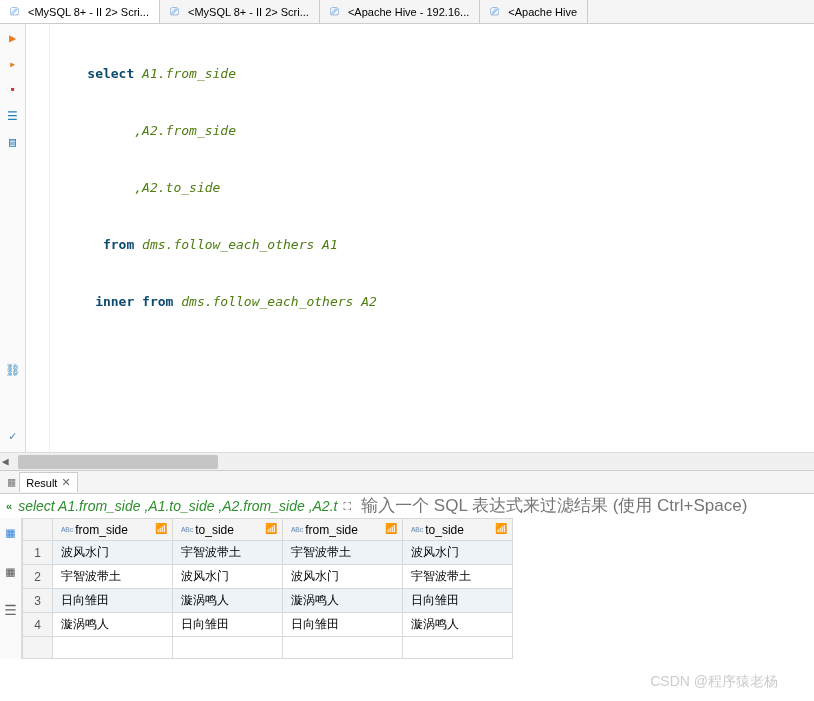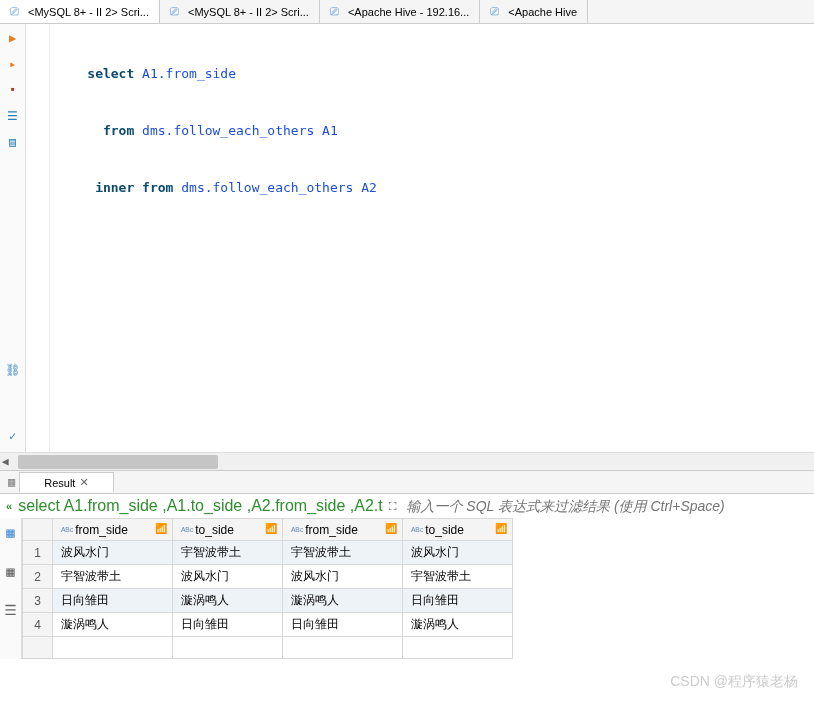--- a/index.html
+++ b/index.html
@@ -13,43 +13,43 @@
     .sidebar-icon { width: 16px; height: 16px; display: inline-flex; align-items: center; justify-content: center; font-size: 12px; }
     .si-orange { color: #e67e22; }
     .si-red { color: #c0392b; }
     .si-blue { color: #2980b9; }
     .editor { flex: 1; position: relative; overflow: hidden; }
     .gutter { width: 24px; background: #fff; border-right: 1px solid #eee; position: absolute; left: 0; top: 0; bottom: 0; }
     .code { padding: 2px 0 2px 30px; font-family: "Consolas", monospace; font-size: 13px; line-height: 19px; white-space: pre; }
     .code-line { min-height: 19px; }
     .c-comment { color: #888; }
     .c-keyword { color: #0c4a6e; font-weight: bold; }
-    .c-text { color: #1d4ed8; }
+    .c-text { color: #4d7c0f; font-style: italic; }
     .scroll-h { height: 18px; background: #f0f0f0; border-top: 1px solid #ddd; position: relative; }
     .scroll-thumb-h { position: absolute; left: 18px; width: 200px; height: 14px; top: 2px; background: #c5c5c5; border-radius: 2px; }
     .scroll-arrow-l { position: absolute; left: 2px; top: 2px; font-size: 11px; color: #666; }
     .result-tabs { display: flex; background: #f5f5f5; height: 24px; align-items: center; padding-left: 8px; gap: 4px; border-top: 1px solid #ccc; border-bottom: 1px solid #ccc; }
-    .result-tab { font-family: Tahoma, sans-serif; font-size: 11px; padding: 3px 24px; background: #fff; border: 1px solid #ccc; border-bottom: none; display: flex; align-items: center; gap: 4px; }
+    .result-tab { font-family: Tahoma, sans-serif; font-size: 11px; padding: 3px 6px; background: #fff; border: 1px solid #ccc; border-bottom: none; display: flex; align-items: center; gap: 4px; }
     .result-tab-close { color: #666; cursor: pointer; }
     .result-bar { display: flex; align-items: center; height: 24px; padding: 0 6px; gap: 6px; font-family: Tahoma, sans-serif; font-size: 11px; }
     .result-bar .chevron { color: #2d8f2d; font-weight: bold; }
-    .result-query { color: #2d8f2d; font-size: 16px; }
+    .result-query { color: #2d8f2d; font-size: 14px; font-style: italic; }
     .expand-icon { font-size: 11px; color: #555; }
-    .filter-input { flex: 1; color: #999; font-style: italic; padding: 2px 4px; border: none; outline: none; font-size: 14px; }
+    .filter-input { flex: 1; color: #999; padding: 2px 4px; border: none; outline: none; font-size: 17px; }
     .grid-wrap { display: flex; }
     .grid-sidebar { width: 22px; background: #fafafa; border-right: 1px solid #ddd; display: flex; flex-direction: column; align-items: center; padding-top: 6px; gap: 22px; }
     .grid-side-icon { font-size: 14px; color: #666; }
     .grid { border-collapse: collapse; font-family: Tahoma, sans-serif; font-size: 12px; }
     .grid th, .grid td { border: 1px solid #d8d8d8; padding: 3px 8px; text-align: left; height: 22px; }
     .grid th { background: #f4f4f4; font-weight: normal; position: relative; }
     .grid .rownum { background: #f4f4f4; width: 30px; text-align: center; color: #555; }
     .col-icon { color: #6b8fb5; font-size: 10px; margin-right: 2px; }
     .col-filter { position: absolute; right: 4px; top: 4px; color: #888; font-size: 10px; }
     .row-alt td { background: #eef3f8; }
-    .watermark { position: absolute; right: 16px; bottom: 10px; color: #ccc; font-family: Tahoma, sans-serif; font-size: 14px; pointer-events: none; }
+    .watermark { position: absolute; right: 36px; bottom: 10px; color: #ccc; font-family: Tahoma, sans-serif; font-size: 14px; pointer-events: none; }
   </style>
 </head>
 <body>
 
 <div class="tabs">
   <div class="tab active">
       <span class="tab-icon">⎚</span>
       <span>&lt;MySQL 8+ - II 2&gt; Scri...</span>
     </div>
   <div class="tab">
@@ -73,20 +73,22 @@
     <span class="sidebar-icon si-red">▪</span>
     <span class="sidebar-icon si-blue">☰</span>
     <span class="sidebar-icon si-blue">▤</span>
     <span class="sidebar-icon si-blue" style="margin-top:auto;margin-bottom:40px">⛓</span>
     <span class="sidebar-icon si-blue" style="margin-bottom:8px">✓</span>
   </div>
   <div class="editor">
     <div class="gutter"></div>
     <div class="code">
       <div class="code-line"><span class="c-keyword">    select</span><span class="c-text"> A1.from_side</span></div>
+      <div class="code-line"><span class="c-text">          ,A2.from_side</span></div>
+      <div class="code-line"><span class="c-text">          ,A2.to_side</span></div>
       <div class="code-line"><span class="c-keyword">      from</span><span class="c-text"> dms.follow_each_others A1</span></div>
       <div class="code-line"><span class="c-keyword">     inner from</span><span class="c-text"> dms.follow_each_others A2</span></div>
       
       
       
       
       
       
       
       

